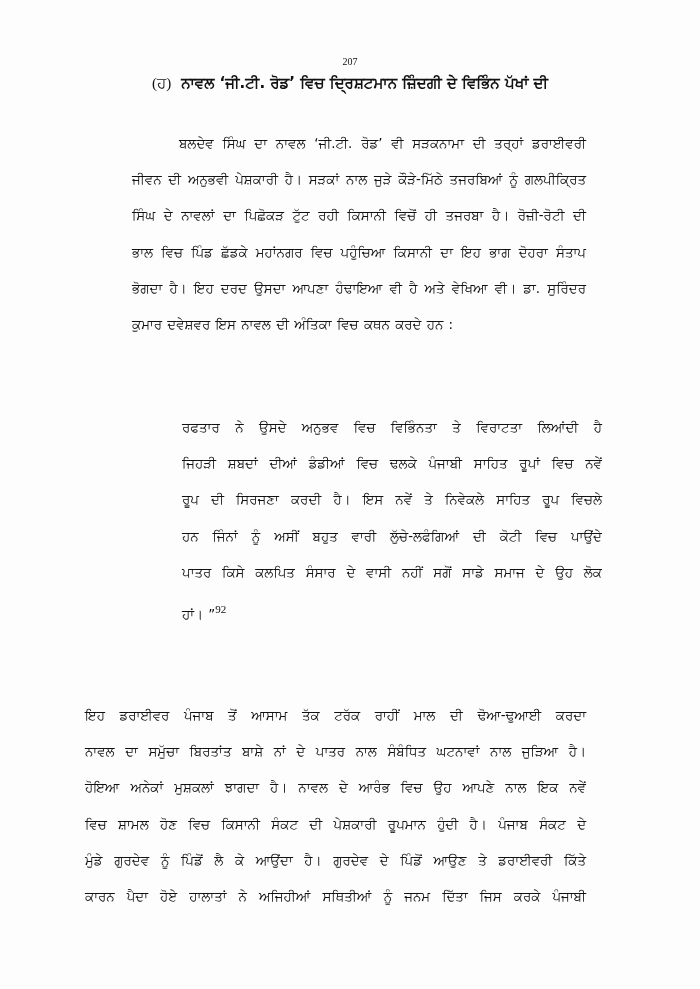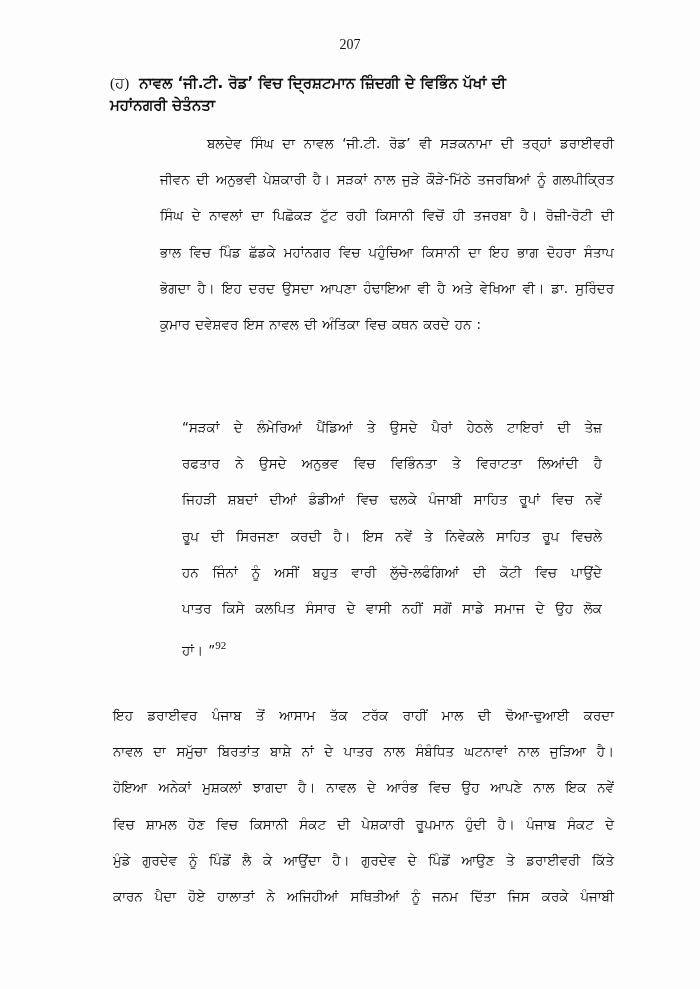--- a/index.html
+++ b/index.html
@@ -10,44 +10,45 @@
     body {
       width: 700px;
       height: 989px;
       position: relative;
       overflow: hidden;
       color: #111;
       font-family: "DejaVu Sans", "Liberation Sans", sans-serif;
     }
     .page-number {
       position: absolute;
-      top: 37px;
+      top: 56px;
       left: 0;
       width: 700px;
       text-align: center;
       font-family: "Liberation Serif", "DejaVu Serif", serif;
-      font-size: 14px;
+      font-size: 10px;
     }
     .heading {
       position: absolute;
       top: 72px;
       left: 110px;
       width: 480px;
+      text-align: center;
       font-size: 15px;
       line-height: 22px;
       font-weight: bold;
     }
     .heading .marker {
       font-family: "Liberation Serif", "DejaVu Serif", serif;
       font-weight: normal;
       margin-right: 10px;
     }
     .body-block {
       position: absolute;
-      left: 113px;
+      left: 85px;
       width: 501px;
       font-size: 13.4px;
       line-height: 36.2px;
       text-align: justify;
       word-spacing: 1px;
     }
     .para1 { top: 126px; text-indent: 47px; }
     .quote {
       position: absolute;
       left: 182px;
@@ -75,34 +76,32 @@
   </style>
 </head>
 <body>
 
 <div class="page-number">207</div>
 
 <div class="heading">
   <div>
     <span class="marker">(ਹ)</span><span>ਨਾਵਲ ‘ਜੀ.ਟੀ. ਰੋਡ’ ਵਿਚ ਦ੍ਰਿਸ਼ਟਮਾਨ ਜ਼ਿੰਦਗੀ ਦੇ ਵਿਭਿੰਨ ਪੱਖਾਂ ਦੀ</span>
   </div>
-  <div>ਮਹਾਂਨਗਰੀ ਚੇਤੰਨਤਾ</div>
 </div>
 
 <div class="body-block para1">
   <span class="justify-line" style="padding-left:47px">ਬਲਦੇਵ ਸਿੰਘ ਦਾ ਨਾਵਲ ‘ਜੀ.ਟੀ. ਰੋਡ’ ਵੀ ਸੜਕਨਾਮਾ ਦੀ ਤਰ੍ਹਾਂ ਡਰਾਈਵਰੀ</span>
   <span class="justify-line">ਜੀਵਨ ਦੀ ਅਨੁਭਵੀ ਪੇਸ਼ਕਾਰੀ ਹੈ। ਸੜਕਾਂ ਨਾਲ ਜੁੜੇ ਕੌੜੇ-ਮਿੱਠੇ ਤਜਰਬਿਆਂ ਨੂੰ ਗਲਪੀਕ੍ਰਿਤ</span>
   <span class="justify-line">ਸਿੰਘ ਦੇ ਨਾਵਲਾਂ ਦਾ ਪਿਛੋਕੜ ਟੁੱਟ ਰਹੀ ਕਿਸਾਨੀ ਵਿਚੋਂ ਹੀ ਤਜਰਬਾ ਹੈ। ਰੋਜ਼ੀ-ਰੋਟੀ ਦੀ</span>
   <span class="justify-line">ਭਾਲ ਵਿਚ ਪਿੰਡ ਛੱਡਕੇ ਮਹਾਂਨਗਰ ਵਿਚ ਪਹੁੰਚਿਆ ਕਿਸਾਨੀ ਦਾ ਇਹ ਭਾਗ ਦੋਹਰਾ ਸੰਤਾਪ</span>
   <span class="justify-line">ਭੋਗਦਾ ਹੈ। ਇਹ ਦਰਦ ਉਸਦਾ ਆਪਣਾ ਹੰਢਾਇਆ ਵੀ ਹੈ ਅਤੇ ਵੇਖਿਆ ਵੀ। ਡਾ. ਸੁਰਿੰਦਰ</span>
   <span class="justify-line last">ਕੁਮਾਰ ਦਵੇਸ਼ਵਰ ਇਸ ਨਾਵਲ ਦੀ ਅੰਤਿਕਾ ਵਿਚ ਕਥਨ ਕਰਦੇ ਹਨ :</span>
 </div>
 
 <div class="quote">
-  <span class="justify-line">“ਸੜਕਾਂ ਦੇ ਲੰਮੇਰਿਆਂ ਪੈਂਡਿਆਂ ਤੇ ਉਸਦੇ ਪੈਰਾਂ ਹੇਠਲੇ ਟਾਇਰਾਂ ਦੀ ਤੇਜ਼</span>
   <span class="justify-line">ਰਫਤਾਰ ਨੇ ਉਸਦੇ ਅਨੁਭਵ ਵਿਚ ਵਿਭਿੰਨਤਾ ਤੇ ਵਿਰਾਟਤਾ ਲਿਆਂਦੀ ਹੈ</span>
   <span class="justify-line">ਜਿਹੜੀ ਸ਼ਬਦਾਂ ਦੀਆਂ ਡੰਡੀਆਂ ਵਿਚ ਢਲਕੇ ਪੰਜਾਬੀ ਸਾਹਿਤ ਰੂਪਾਂ ਵਿਚ ਨਵੇਂ</span>
   <span class="justify-line">ਰੂਪ ਦੀ ਸਿਰਜਣਾ ਕਰਦੀ ਹੈ। ਇਸ ਨਵੇਂ ਤੇ ਨਿਵੇਕਲੇ ਸਾਹਿਤ ਰੂਪ ਵਿਚਲੇ</span>
   <span class="justify-line">ਹਨ ਜਿੰਨਾਂ ਨੂੰ ਅਸੀਂ ਬਹੁਤ ਵਾਰੀ ਲੁੱਚੇ-ਲਫੰਗਿਆਂ ਦੀ ਕੋਟੀ ਵਿਚ ਪਾਉਂਦੇ</span>
   <span class="justify-line">ਪਾਤਰ ਕਿਸੇ ਕਲਪਿਤ ਸੰਸਾਰ ਦੇ ਵਾਸੀ ਨਹੀਂ ਸਗੋਂ ਸਾਡੇ ਸਮਾਜ ਦੇ ਉਹ ਲੋਕ</span>
   <span class="line"><span>ਹਾਂ। ”</span><span class="ref">92</span></span>
 </div>
 
 <div class="body-block para2">
   <span class="justify-line">ਇਹ ਡਰਾਈਵਰ ਪੰਜਾਬ ਤੋਂ ਆਸਾਮ ਤੱਕ ਟਰੱਕ ਰਾਹੀਂ ਮਾਲ ਦੀ ਢੋਆ-ਢੁਆਈ ਕਰਦਾ</span>

